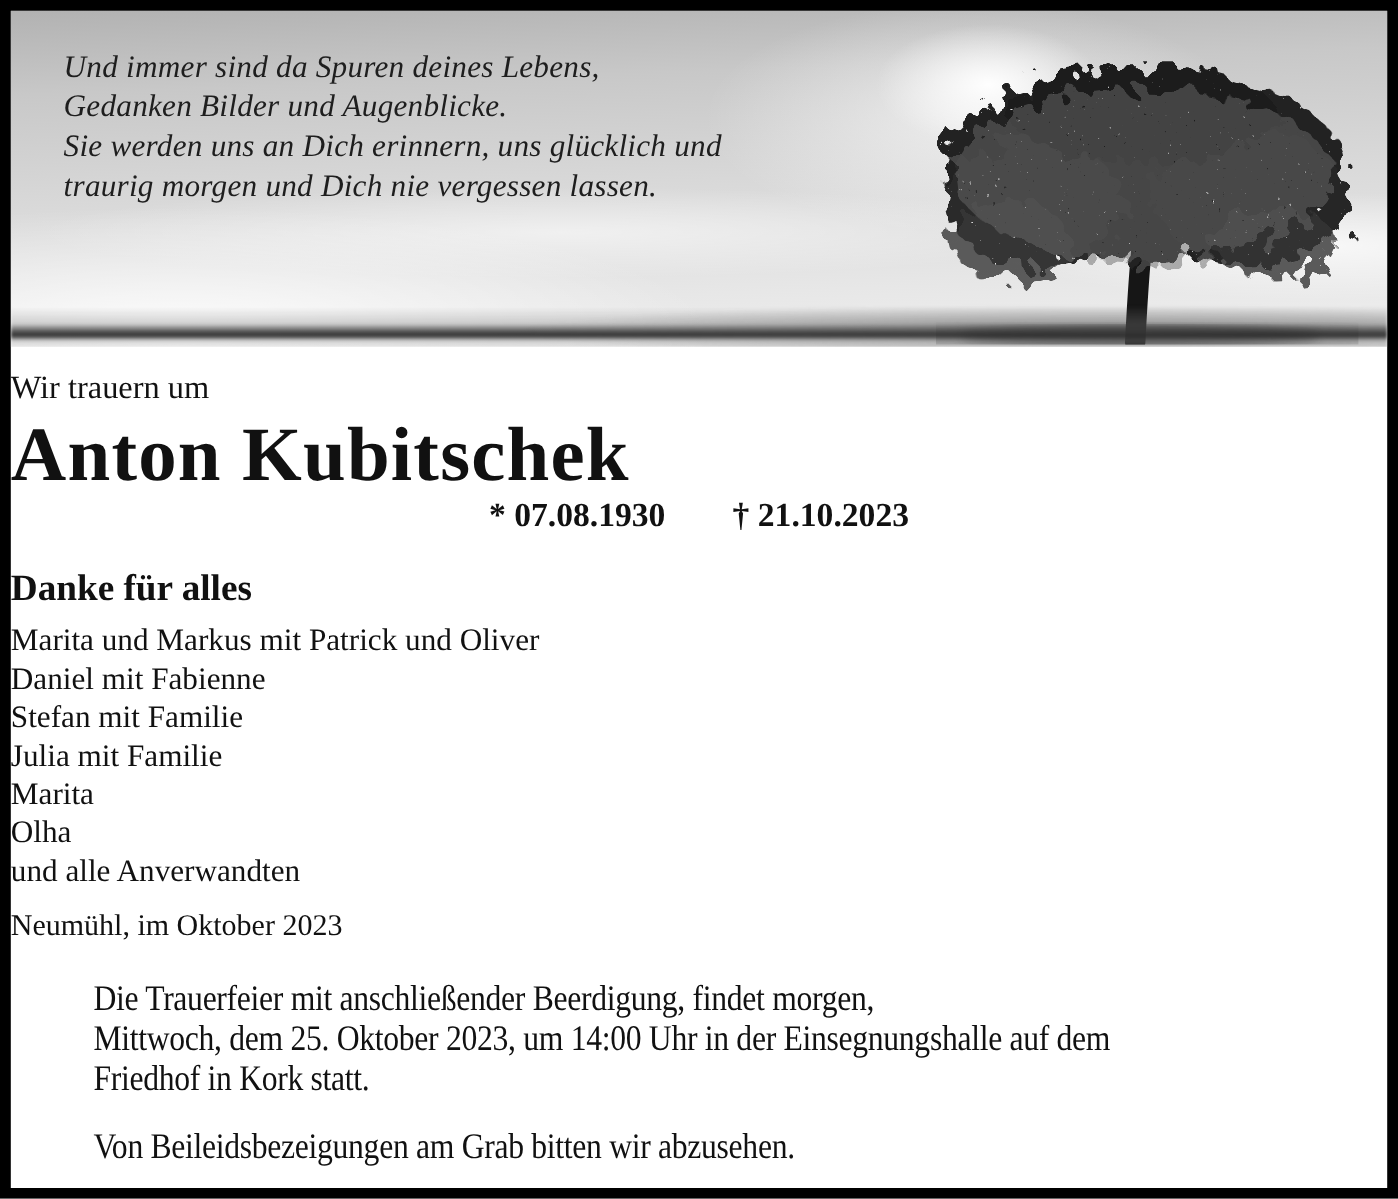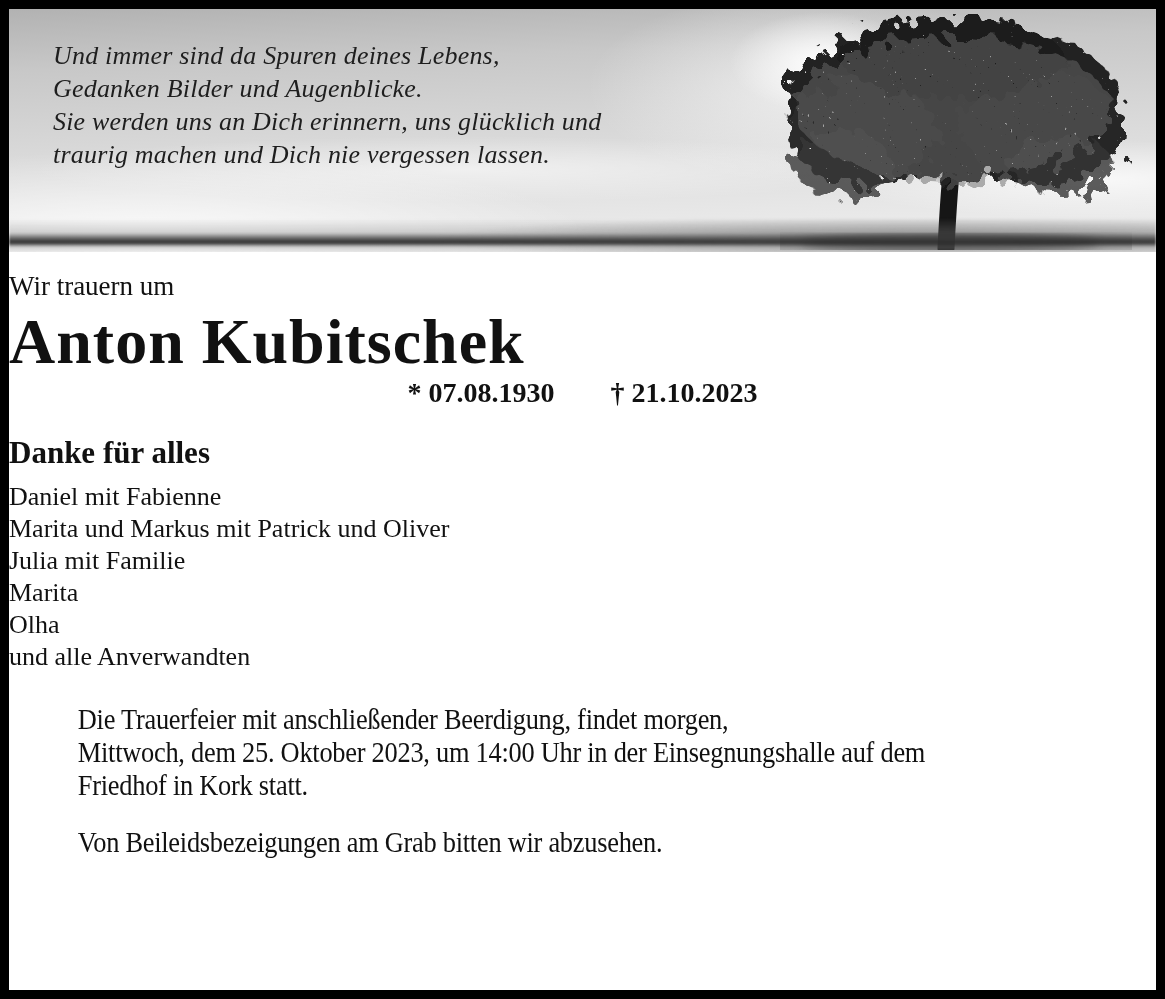--- a/index.html
+++ b/index.html
@@ -11,21 +11,21 @@
   .frame {
     position: absolute; inset: 0;
     border: 9px solid #000000;
     box-sizing: border-box;
     background: #ffffff;
     overflow: hidden;
   }
   
   .header {
     position: relative;
-    height: 243px;
+    height: 280px;
     overflow: hidden;
     background:
       radial-gradient(ellipse 130px 70px at 71% 22%, rgba(255,255,255,0.98), rgba(255,255,255,0) 72%),
       radial-gradient(ellipse 300px 130px at 70% 32%, rgba(252,252,252,0.65), rgba(255,255,255,0) 75%),
       radial-gradient(ellipse 55% 55% at 12% 98%, rgba(255,255,255,0.92), rgba(255,255,255,0) 72%),
       radial-gradient(ellipse 30% 20% at 95% 70%, rgba(255,255,255,0.75), rgba(255,255,255,0) 80%),
       radial-gradient(ellipse 45% 16% at 40% 66%, rgba(255,255,255,0.55), rgba(255,255,255,0) 85%),
       linear-gradient(178deg, #b2b2b2 0%, #c8c8c8 22%, #d9d9d9 52%, #e7e7e7 80%, #f0f0f0 100%);
   }
   .poem {
@@ -77,21 +77,21 @@
 </head>
 <body>
 
 <div class="frame">
 
   <div class="header">
     <div class="poem">
       <div>Und immer sind da Spuren deines Lebens,</div>
       <div>Gedanken Bilder und Augenblicke.</div>
       <div>Sie werden uns an Dich erinnern, uns glücklich und</div>
-      <div>traurig machen und Dich nie vergessen lassen.</div>
+      <div>traurig morgen und Dich nie vergessen lassen.</div>
     </div>
 
     <svg class="tree" viewBox="0 0 352 236" aria-hidden="true">
       <defs>
         <filter id="speck" x="-25%" y="-25%" width="150%" height="150%">
           <feTurbulence type="fractalNoise" baseFrequency="0.07" numOctaves="2" seed="3" result="warp"></feTurbulence>
           <feDisplacementMap in="SourceGraphic" in2="warp" scale="38" result="disp"></feDisplacementMap>
           <feTurbulence type="fractalNoise" baseFrequency="0.33" numOctaves="3" seed="8" result="n"></feTurbulence>
           <feColorMatrix in="n" type="matrix" values="0 0 0 0 0  0 0 0 0 0  0 0 0 0 0  4 4 4 -4.9 0" result="a"></feColorMatrix>
           <feComposite in="disp" in2="a" operator="in"></feComposite>
@@ -135,28 +135,30 @@
     <h1 class="name">Anton Kubitschek</h1>
 
     <div class="dates">
       <span>* 07.08.1930</span>
       <span>† 21.10.2023</span>
     </div>
 
     <div class="thanks">Danke für alles</div>
 
     <div class="mourners">
+      <div>Marita und Markus mit Patrick und Oliver</div>
       <div>Daniel mit Fabienne</div>
-      <div>Marita und Markus mit Patrick und Oliver</div>
+      <div>Stefan mit Familie</div>
       <div>Julia mit Familie</div>
       <div>Marita</div>
       <div>Olha</div>
       <div>und alle Anverwandten</div>
     </div>
 
+    <div class="place-date">Neumühl, im Oktober 2023</div>
 
     <div class="condensed">
       <div class="funeral">
         <div>Die Trauerfeier mit anschließender Beerdigung, findet morgen,</div>
         <div>Mittwoch, dem 25. Oktober 2023, um 14:00 Uhr in der Einsegnungshalle auf dem</div>
         <div>Friedhof in Kork statt.</div>
       </div>
       <div class="condolence">Von Beileidsbezeigungen am Grab bitten wir abzusehen.</div>
     </div>
   </div>

